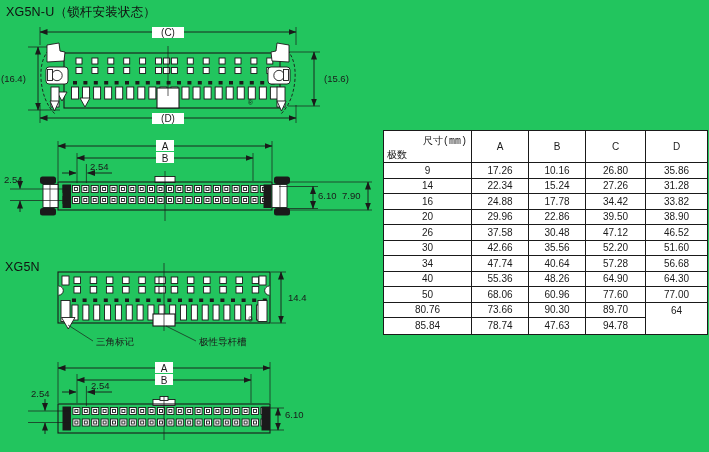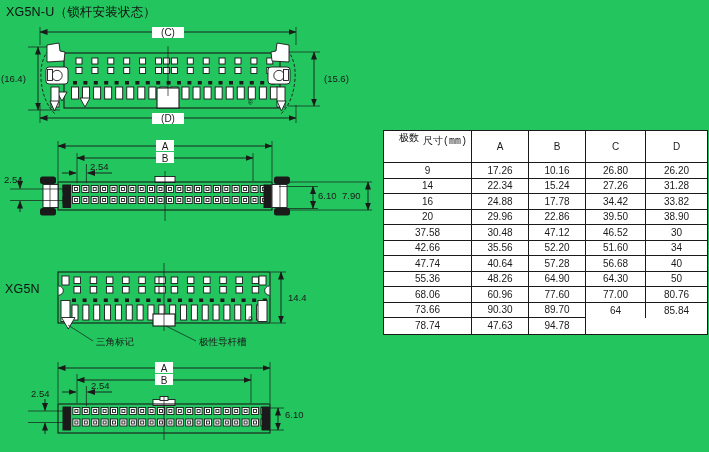--- a/index.html
+++ b/index.html
@@ -1,20 +1,20 @@
 <!DOCTYPE html>
 <html><head>
 <meta charset="utf-8">
 <style>
   html,body{margin:0;padding:0;background:#fff;}
   #page{position:relative;width:709px;height:452px;background:#22c55e;overflow:hidden;
         font-family:"Liberation Sans","DejaVu Sans",sans-serif;color:#1a1a1a;}
   .title{position:absolute;font-size:12.5px;letter-spacing:.2px;color:#111;}
   #title-main{left:6px;top:4px;}
-  #title-sub{left:5px;top:282px;}
+  #title-sub{left:5px;top:260px;}
   svg{position:absolute;left:0;top:0;}
   .ln{stroke:#1a1a1a;stroke-width:1.1;fill:none;}
   .dim{stroke:#1a1a1a;stroke-width:0.9;fill:none;}
   .cl{stroke:#1a1a1a;stroke-width:0.7;fill:none;}
   .wf{fill:#fff;stroke:#1a1a1a;stroke-width:1.1;}
   .wfd{fill:#fff;stroke:#1a1a1a;stroke-width:0.9;}
   .wbg{fill:#fff;stroke:none;}
   .solid{fill:#1a1a1a;stroke:none;}
   .dash{stroke-dasharray:3,2;}
   text{fill:#1a1a1a;font-family:"Liberation Sans","DejaVu Sans",sans-serif;}
@@ -26,21 +26,21 @@
             border:1.3px solid #1a1a1a;display:grid;
             grid-template-columns:88px 57px 57px 60px 61px;
             grid-template-rows:32px repeat(11,15.5px);
             font-size:10px;background:#fff;}
   .cell{border-right:1px solid #1a1a1a;border-bottom:1px solid #1a1a1a;
         display:flex;align-items:center;justify-content:center;overflow:hidden;}
   .cell:nth-child(5n){border-right:none;}
   .cell:nth-last-child(-n+5){border-bottom:none;}
   #hcorner{position:relative;display:block;}
   #hcorner .hdim{position:absolute;top:3px;right:4px;font-family:Liberation Mono, monospace;}
-  #hcorner .hpoles{position:absolute;bottom:17px;left:3px;margin-left:12px;}
+  #hcorner .hpoles{position:absolute;bottom:0;left:3px;}
 </style>
 </head>
 <body>
 
 <div id="page">
 
   <div class="title" id="title-main">XG5N-U（锁杆安装状态）</div>
   <div class="title" id="title-sub">XG5N</div>
 
   <svg width="380" height="452" viewBox="0 0 380 452">
@@ -533,36 +533,37 @@
     </div>
     <div class="cell">A</div>
     <div class="cell">B</div>
     <div class="cell">C</div>
     <div class="cell">D</div>
 
   <div class="cell">9</div>
       <div class="cell">17.26</div>
       <div class="cell">10.16</div>
       <div class="cell">26.80</div>
-      <div class="cell">26.20</div>
+      <div class="cell">35.86</div>
       <div class="cell">14</div>
       <div class="cell">22.34</div>
       <div class="cell">15.24</div>
       <div class="cell">27.26</div>
       <div class="cell">31.28</div>
       <div class="cell">16</div>
       <div class="cell">24.88</div>
       <div class="cell">17.78</div>
       <div class="cell">34.42</div>
       <div class="cell">33.82</div>
       <div class="cell">20</div>
       <div class="cell">29.96</div>
       <div class="cell">22.86</div>
       <div class="cell">39.50</div>
       <div class="cell">38.90</div>
+      <div class="cell">26</div>
       <div class="cell">37.58</div>
       <div class="cell">30.48</div>
       <div class="cell">47.12</div>
       <div class="cell">46.52</div>
       <div class="cell">30</div>
       <div class="cell">42.66</div>
       <div class="cell">35.56</div>
       <div class="cell">52.20</div>
       <div class="cell">51.60</div>
       <div class="cell">34</div>

